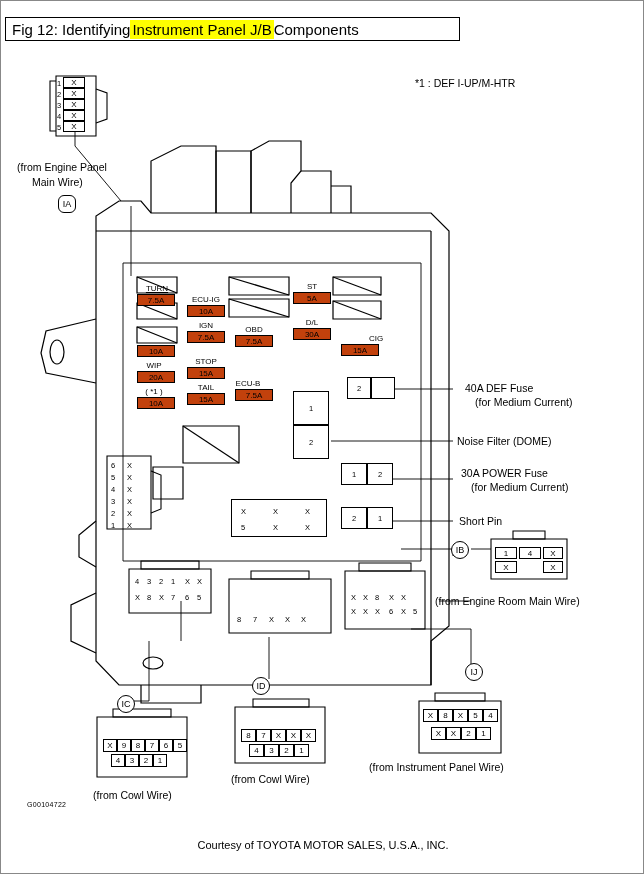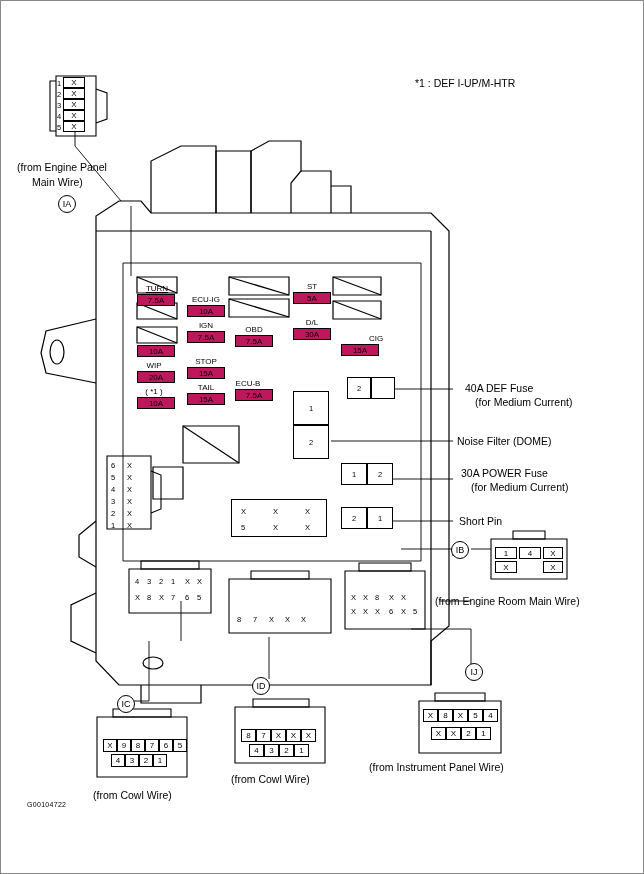--- a/index.html
+++ b/index.html
@@ -70,21 +70,21 @@
     position: absolute;
     font-size: 8px;
     line-height: 9px;
     text-align: center;
     white-space: nowrap;
   }
   .fuse {
     position: absolute;
     border: 1px solid #000;
     box-sizing: border-box;
-    background: #be185d;
+    background: #c2410c;
     font-size: 8px;
     line-height: 11px;
     text-align: center;
     display: flex;
     align-items: center;
     justify-content: center;
   }
   .conn-cell {
     position: absolute;
     border: 1px solid #000;
@@ -121,20 +121,25 @@
     top: 800px;
     font-size: 7px;
     letter-spacing: .3px;
   }
 </style>
 </head>
 <body>
 
 <div id="page">
 
+  <div id="title-bar">
+    <span>Fig 12: Identifying </span>
+      <span class="hl">Instrument Panel J/B</span>
+      <span> Components</span>
+  </div>
 
   <svg class="layer" viewBox="0 0 644 874">
     <g fill="none" stroke="#000" stroke-width="1.2">
 
       <path d="M95 215 L95 660 L118 684 L430 684 L430 640 L448 625 L448 230 L430 212 L150 212 L140 200 L118 200 Z"></path>
 
       <path d="M150 212 L150 160 L180 145 L215 145 L215 212"></path>
       <path d="M215 212 L215 150 L250 150 L250 212"></path>
       <path d="M250 212 L250 150 L268 140 L300 140 L300 170 L290 182 L290 212"></path>
       <path d="M300 170 L330 170 L330 212"></path>
@@ -233,21 +238,21 @@
     <g fill="none" stroke="#000" stroke-width="1.1">
       <path d="M234 706 L324 706 L324 762 L234 762 Z"></path>
       <path d="M252 698 L308 698 L308 706 L252 706 Z"></path>
     </g>
   </svg>
 
   <div class="t" style="left:414px; top:76px;">*1 : DEF I-UP/M-HTR</div>
 
   <div class="t" style="left:16px; top:160px;">(from Engine Panel</div>
   <div class="t" style="left:31px; top:175px;">Main Wire)</div>
-  <div class="circle-lbl" style="left:57px; top:194px;">IA</div>
+  <div class="circle-lbl" style="left:57px; top:194px;border-radius:6px;">IA</div>
 
   <div>
     <div class="conn-cell" style="left:62px; top:76px; width:22px; height:11px;">X</div>
     <div class="conn-cell" style="left:62px; top:87px; width:22px; height:11px;">X</div>
     <div class="conn-cell" style="left:62px; top:98px; width:22px; height:11px;">X</div>
     <div class="conn-cell" style="left:62px; top:109px; width:22px; height:11px;">X</div>
     <div class="conn-cell" style="left:62px; top:120px; width:22px; height:11px;">X</div>
     <div class="t xs" style="left:56px; top:78px;">1</div>
     <div class="t xs" style="left:56px; top:89px;">2</div>
     <div class="t xs" style="left:56px; top:100px;">3</div>
@@ -437,14 +442,15 @@
     <div class="conn-cell" style="left:285px; top:728px; width:15px; height:13px;">X</div>
     <div class="conn-cell" style="left:300px; top:728px; width:15px; height:13px;">X</div>
     <div class="conn-cell" style="left:248px; top:743px; width:15px; height:13px;">4</div>
     <div class="conn-cell" style="left:263px; top:743px; width:15px; height:13px;">3</div>
     <div class="conn-cell" style="left:278px; top:743px; width:15px; height:13px;">2</div>
     <div class="conn-cell" style="left:293px; top:743px; width:15px; height:13px;">1</div>
   </div>
   <div class="t" style="left:230px; top:772px;">(from Cowl Wire)</div>
 
   <div id="code">G00104722</div>
+  <div id="footer">Courtesy of TOYOTA MOTOR SALES, U.S.A., INC.</div>
 
 </div>
 
 </body></html>

